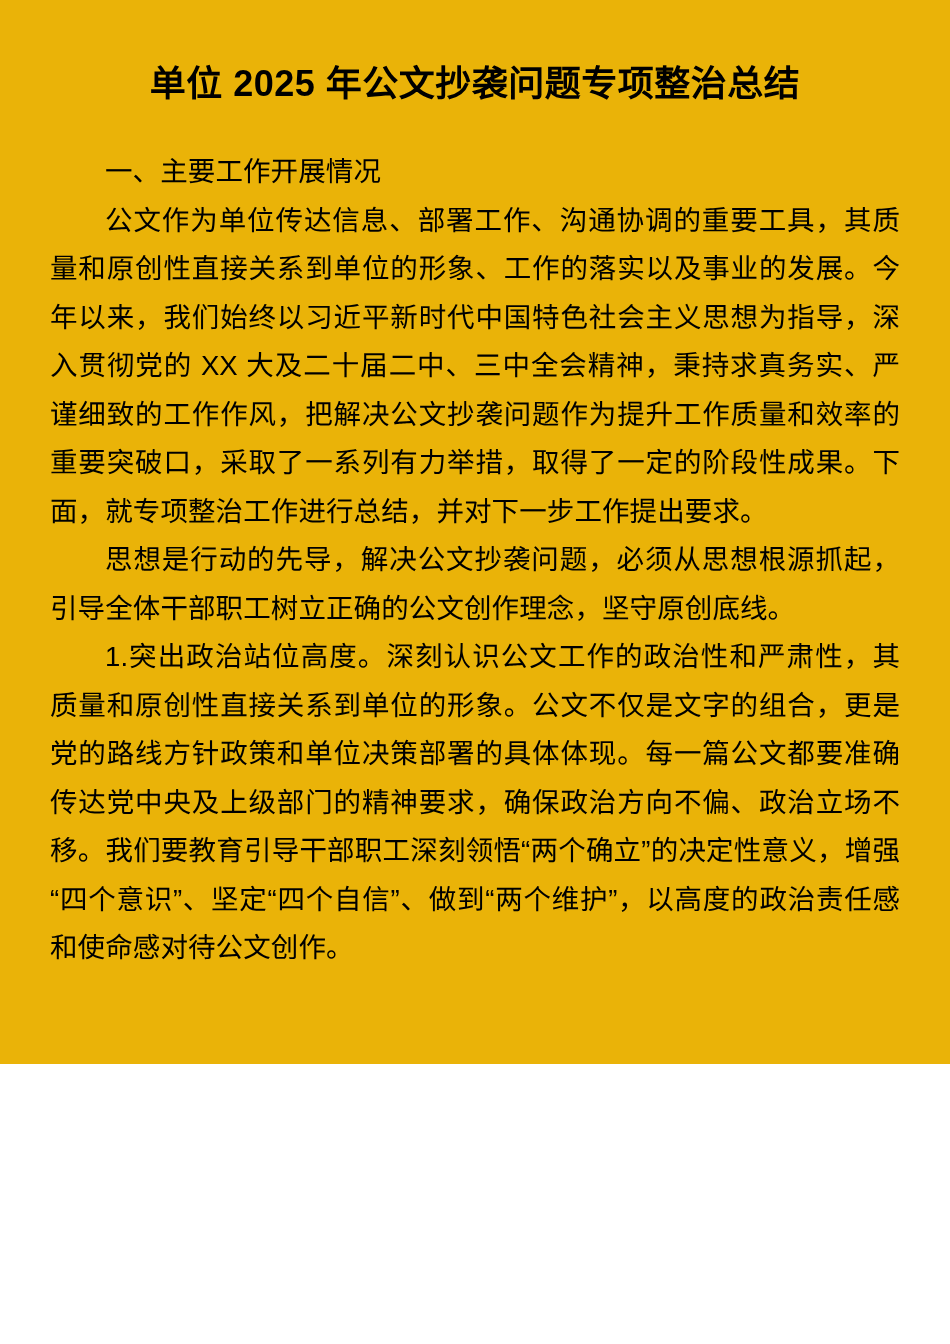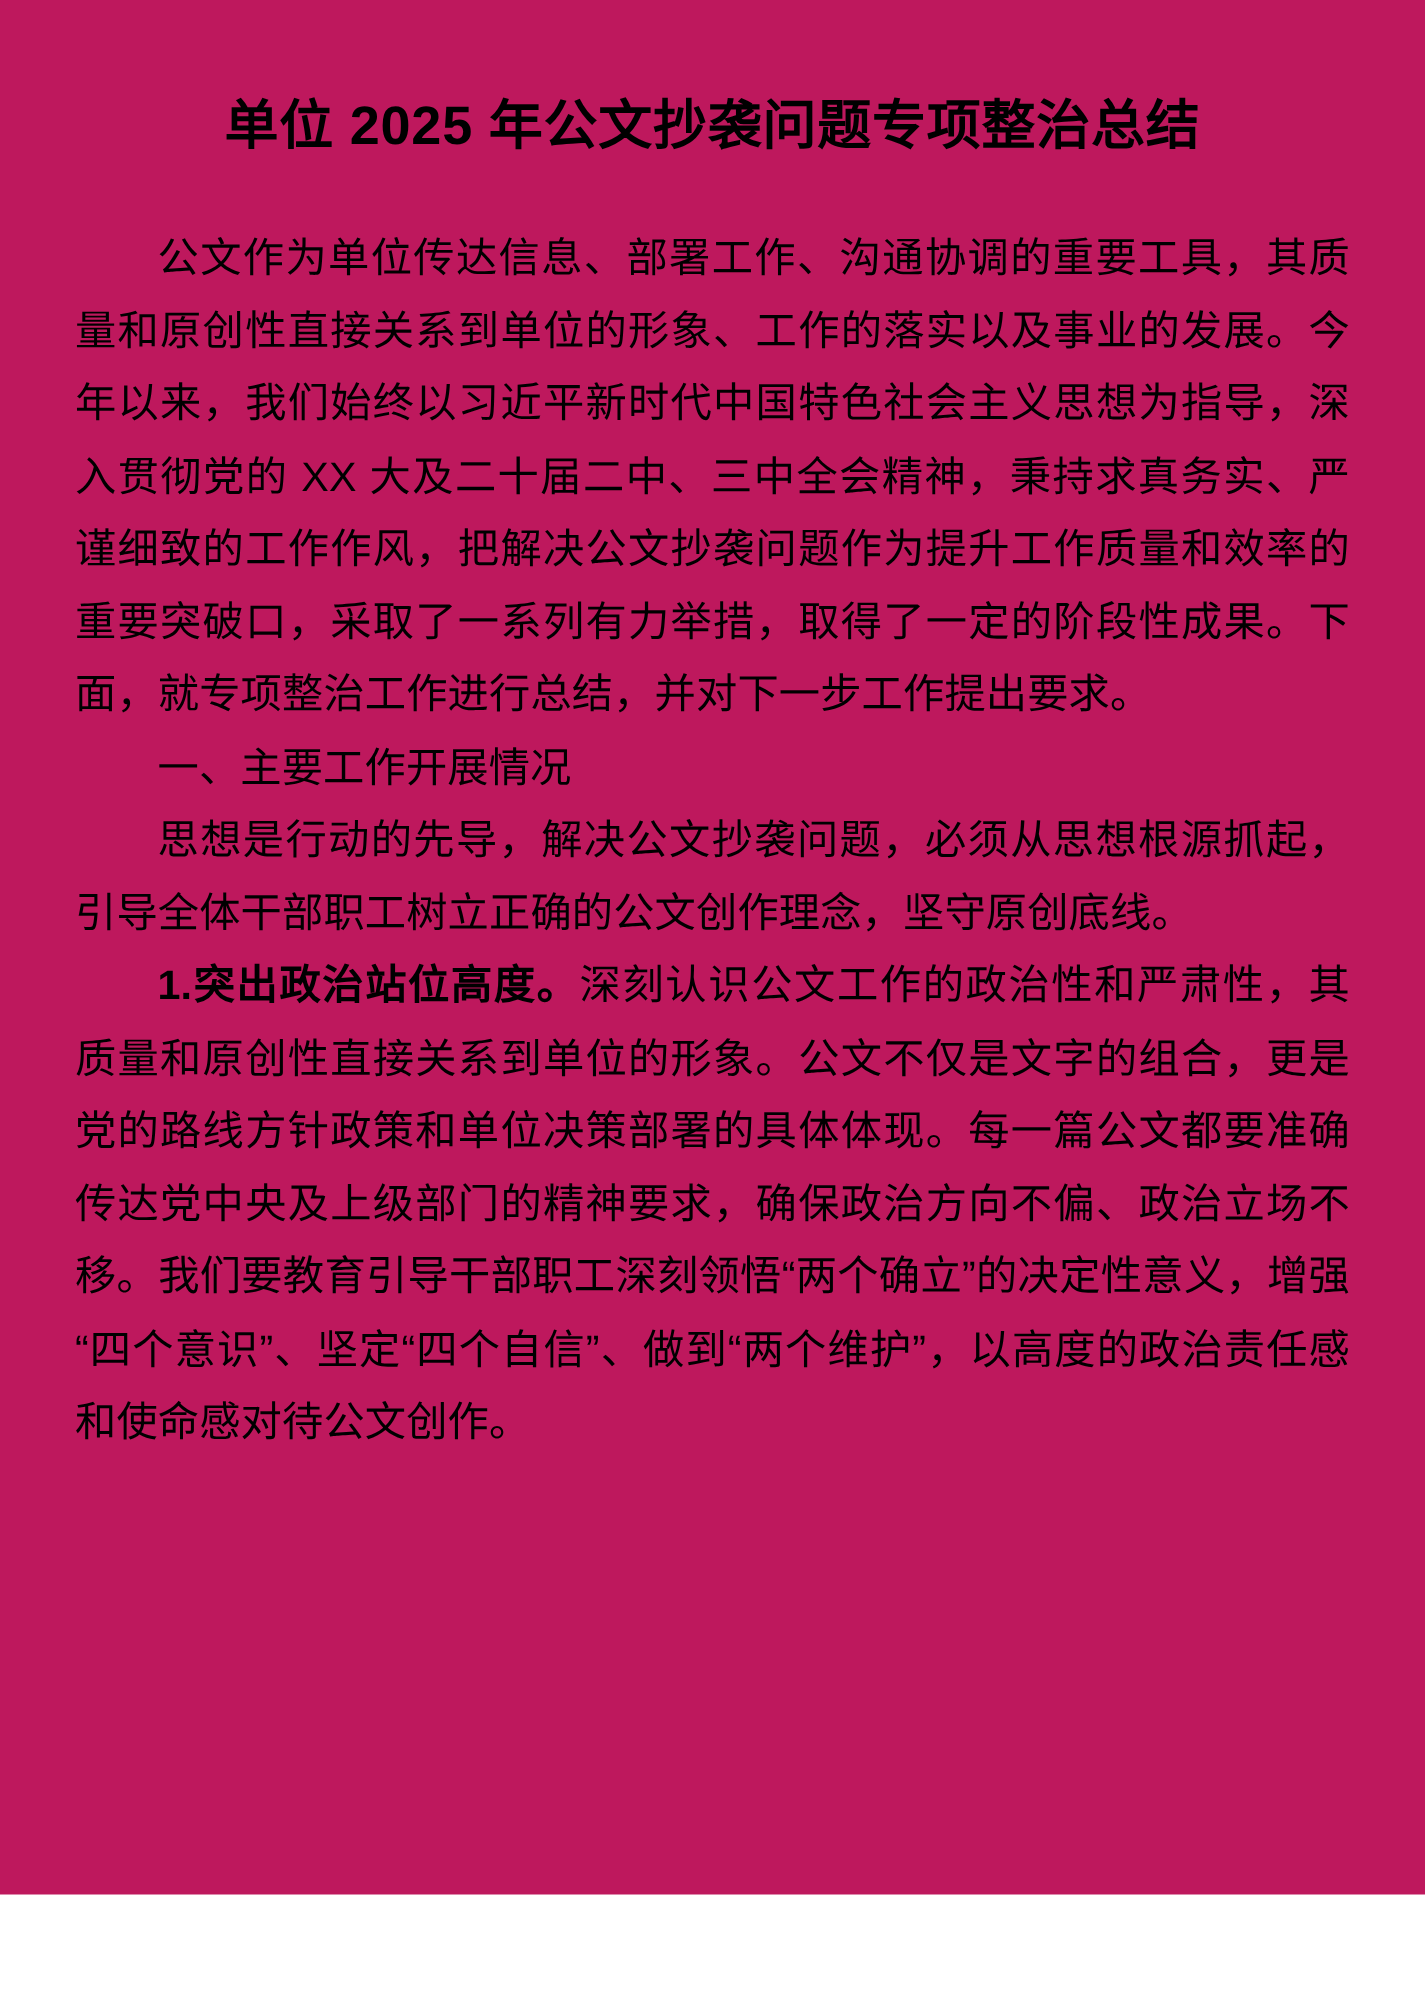--- a/index.html
+++ b/index.html
@@ -13,24 +13,24 @@
     height: 1344px;
     overflow: hidden;
     font-family: "Liberation Sans", "DejaVu Sans", sans-serif;
     color: #000000;
     -webkit-font-smoothing: antialiased;
   }
 
   .page {
     position: relative;
     width: 950px;
-    height: 1263px;
+    height: 1064px;
     box-sizing: border-box;
     padding: 0 50px;
-    background: #be185d;
+    background: #eab308;
   }
 
   .doc-title {
     margin: 0;
     padding-top: 58px;
     text-align: center;
     font-size: 36px;
     line-height: 52px;
     font-weight: 700;
     letter-spacing: 0.5px;
@@ -58,35 +58,35 @@
 
   p.heading-l1 {
     text-indent: 2em;
   }
 
   p.heading-l2 {
     text-indent: 2em;
   }
 
   .lead {
-    font-weight: 700;
+    font-weight: 400;
   }
 </style>
 </head>
 <body>
 
 <div class="page">
 
   <h1 class="doc-title">单位 2025 年公文抄袭问题专项整治总结</h1>
 
   <div class="body-block">
 
+    <p class="para heading-l1">一、主要工作开展情况</p>
+
     <p class="para indent">公文作为单位传达信息、部署工作、沟通协调的重要工具，其质量和原创性直接关系到单位的形象、工作的落实以及事业的发展。今年以来，我们始终以习近平新时代中国特色社会主义思想为指导，深入贯彻党的 XX 大及二十届二中、三中全会精神，秉持求真务实、严谨细致的工作作风，把解决公文抄袭问题作为提升工作质量和效率的重要突破口，采取了一系列有力举措，取得了一定的阶段性成果。下面，就专项整治工作进行总结，并对下一步工作提出要求。</p>
-
-    <p class="para heading-l1">一、主要工作开展情况</p>
 
 
     <p class="para indent">思想是行动的先导，解决公文抄袭问题，必须从思想根源抓起，引导全体干部职工树立正确的公文创作理念，坚守原创底线。</p>
 
     <p class="para indent"><span class="lead">1.突出政治站位高度。</span><span>深刻认识公文工作的政治性和严肃性，其质量和原创性直接关系到单位的形象。公文不仅是文字的组合，更是党的路线方针政策和单位决策部署的具体体现。每一篇公文都要准确传达党中央及上级部门的精神要求，确保政治方向不偏、政治立场不移。我们要教育引导干部职工深刻领悟“两个确立”的决定性意义，增强“四个意识”、坚定“四个自信”、做到“两个维护”，以高度的政治责任感和使命感对待公文创作。</span></p>
 
 
   </div>
 </div>
 

